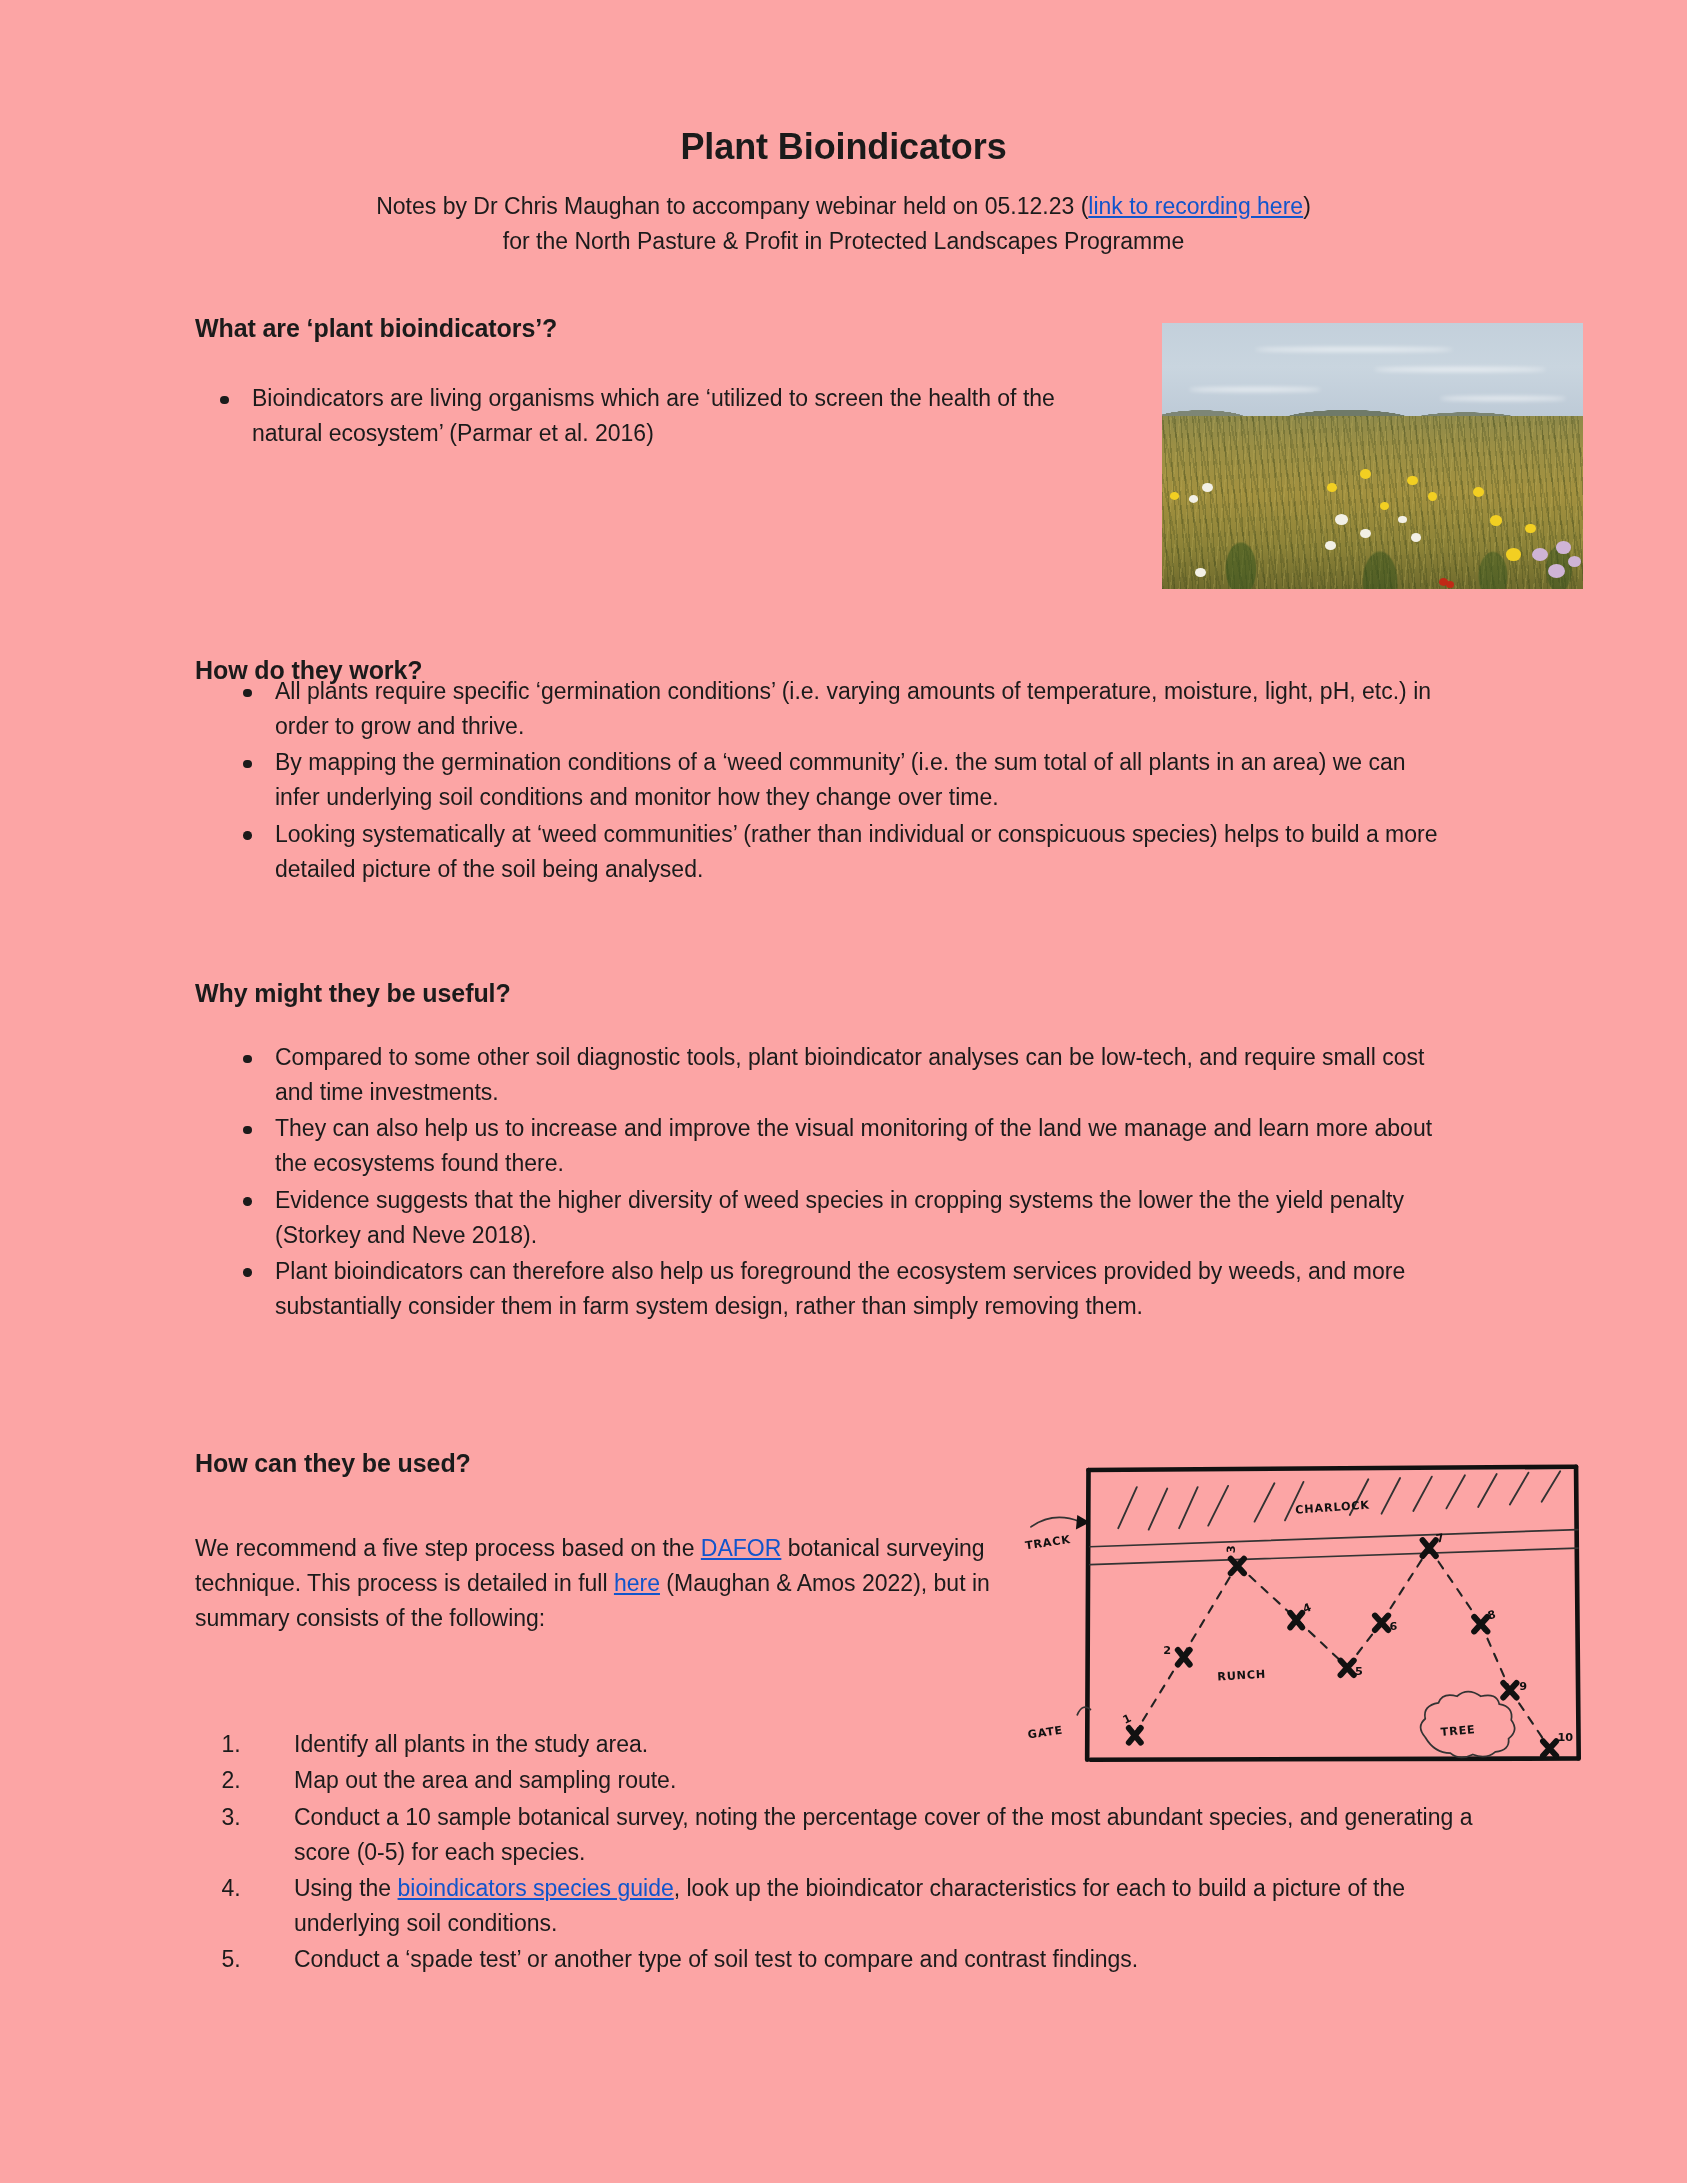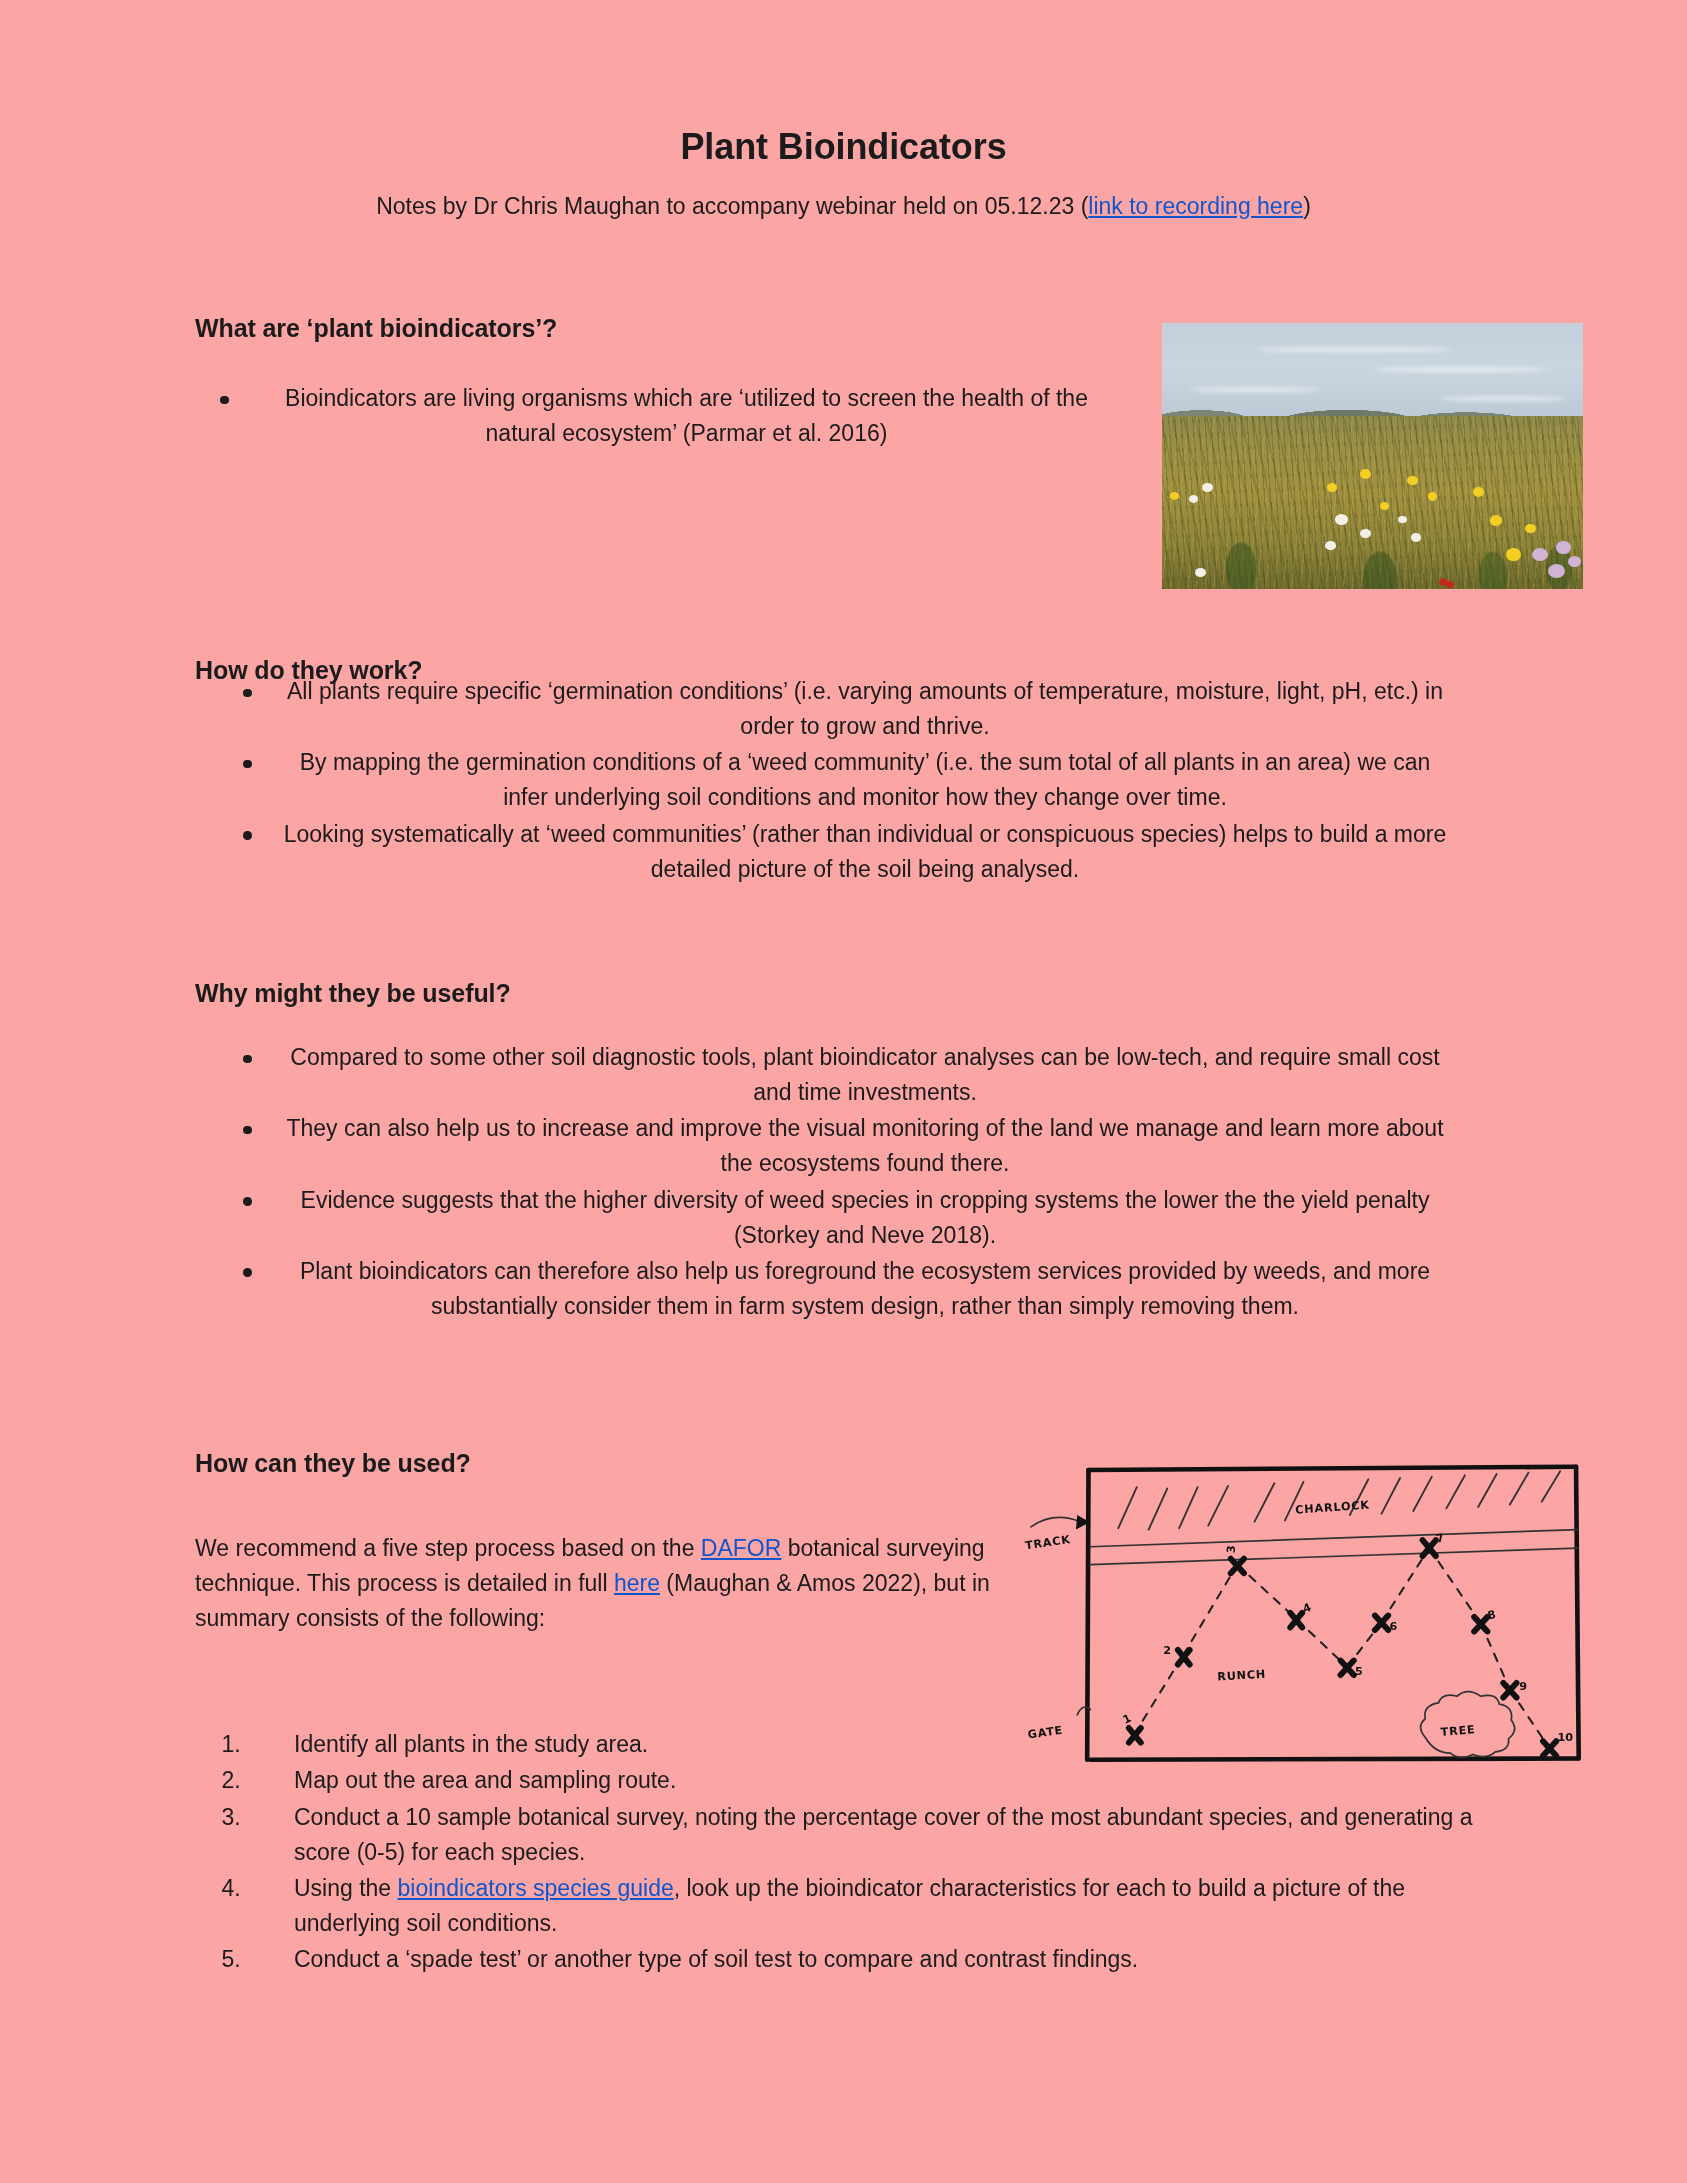--- a/index.html
+++ b/index.html
@@ -65,21 +65,20 @@
 
   ul.bullets, ol.steps {
     margin: 0;
     padding: 0;
     list-style: none;
   }
   ul.bullets > li {
     position: relative;
     padding-left: 57px;
     margin-bottom: 1.3px;
-    text-align: center;
   }
   ul.bullets > li::before {
     content: "";
     position: absolute;
     left: 25px;
     top: 14.6px;
     width: 8.6px;
     height: 8.6px;
     border-radius: 50%;
     background: #1b1b1b;
@@ -178,20 +177,21 @@
 </style>
 </head>
 <body>
 
 <div class="page">
 
   <div class="doc-title">Plant Bioindicators</div>
 
   <div class="subtitle-block">
     <span class="subline"><span>Notes by Dr Chris Maughan to accompany webinar held on 05.12.23 (</span><span class="link">link to recording here</span><span>)</span></span>
+    <span class="subline">for the North Pasture &amp; Profit in Protected Landscapes Programme</span>
   </div>
 
   <div class="h2" style="left:195px; top:314px;">What are ‘plant bioindicators’?</div>
 
   <div class="body-text" style="left:195px; top:381px; width:926px;">
     <ul class="bullets">
       <li>Bioindicators are living organisms which are ‘utilized to screen the health of the natural ecosystem’ (Parmar et al. 2016)</li>
     </ul>
   </div>
 

